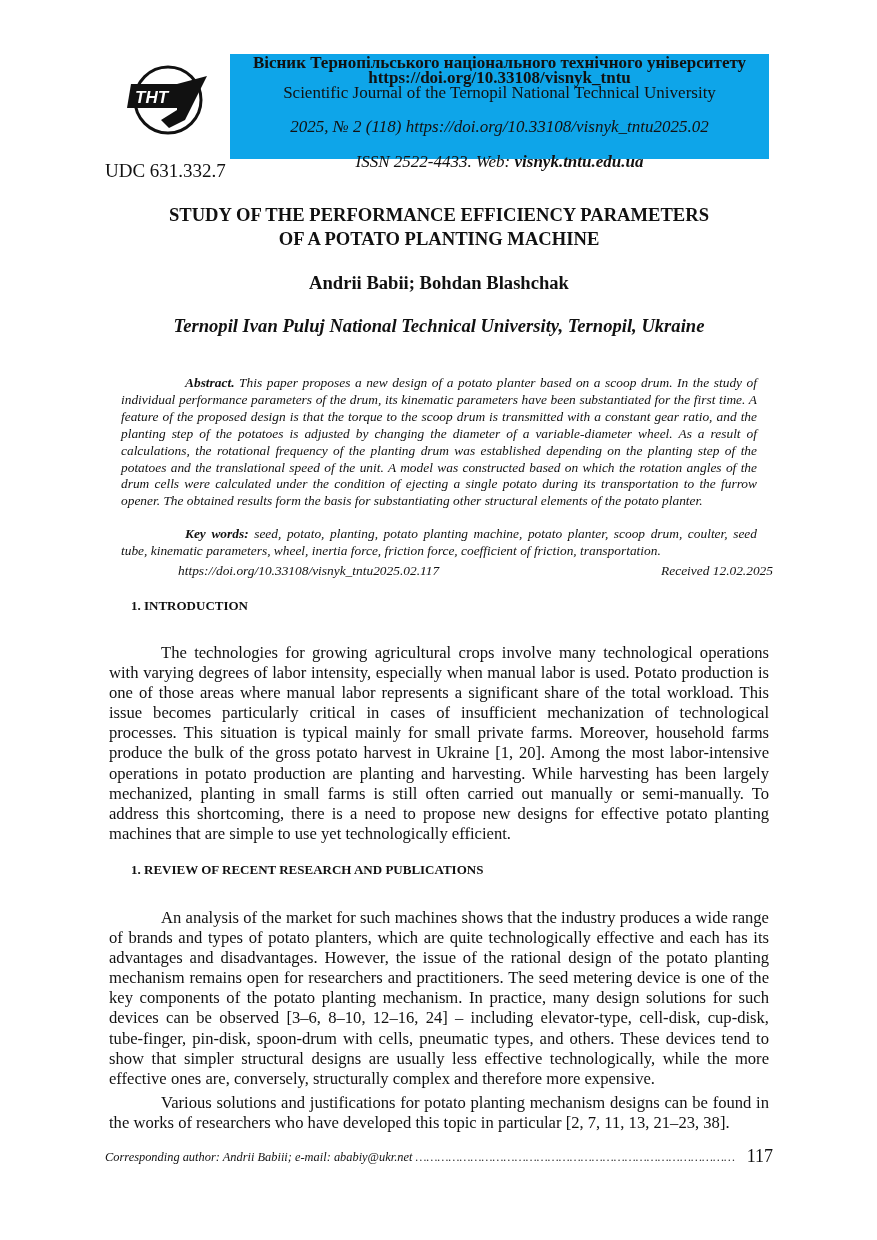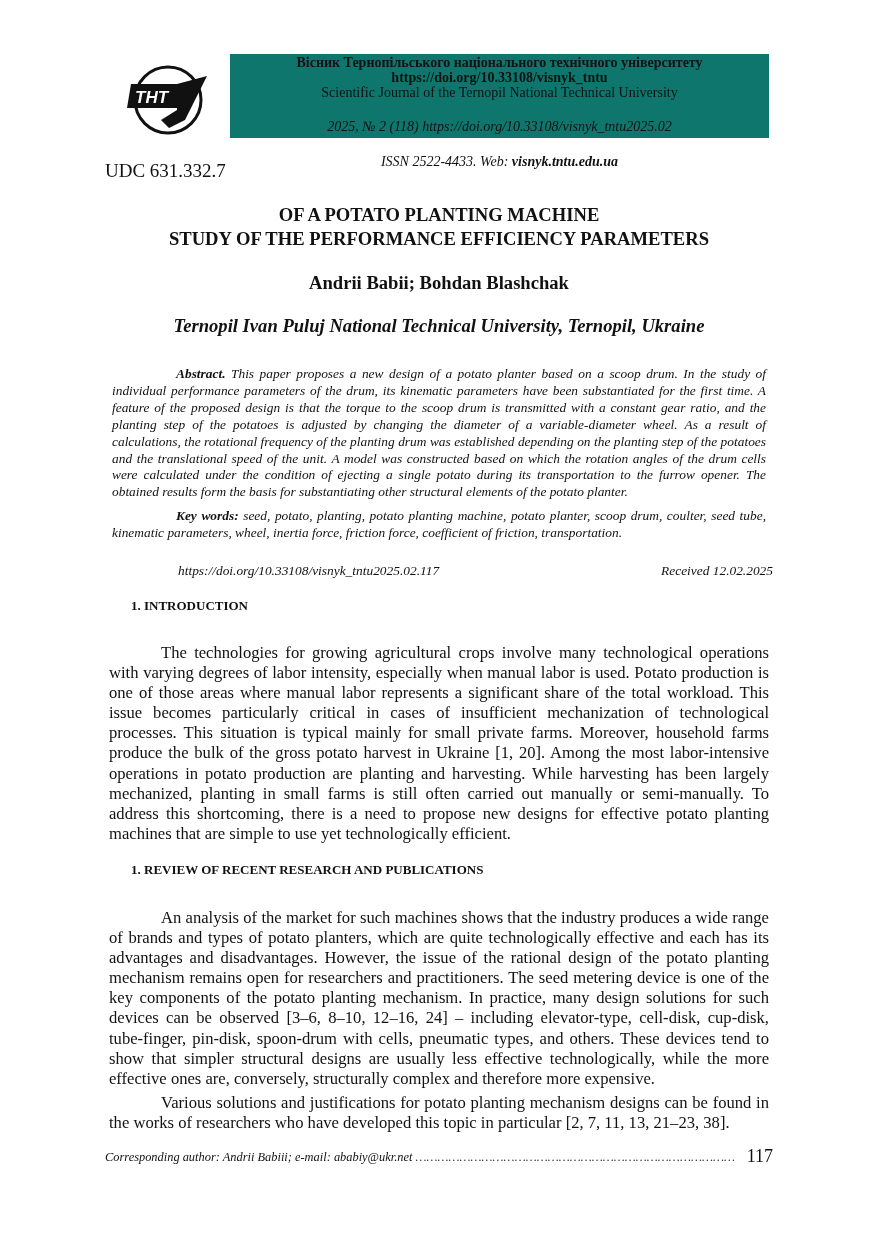--- a/index.html
+++ b/index.html
@@ -2,37 +2,37 @@
 <html><head>
 <meta charset="utf-8">
 <style>
   html, body { margin: 0; padding: 0; background: #ffffff; }
   body { width: 877px; height: 1240px; position: relative; overflow: hidden;
          font-family: "Liberation Serif", serif; color: #111; }
   .page { position: absolute; left: 105px; top: 0; width: 668px; }
 
   .header { position: absolute; left: 0; top: 54px; width: 668px; height: 86px; }
   .logo { position: absolute; left: 22px; top: 8px; width: 82px; height: 76px; }
-  .journal-box { position: absolute; left: 125px; top: 0; width: 539px; height: 84px;
-                 background: #0f766e; text-align: center; font-size: 14px; line-height: 14.8px;
+  .journal-box { position: absolute; left: 125px; top: 0; width: 539px; height: 105px;
+                 background: #0ea5e9; text-align: center; font-size: 17px; line-height: 14.8px;
                  padding-top: 2px; box-sizing: border-box; }
   .journal-box .b { font-weight: bold; }
   .journal-box .i { font-style: italic; margin-top: 20px; }
 
   .udc { position: absolute; left: 0; top: 160px; font-weight: normal; font-size: 19px; }
   .title { position: absolute; left: 0; top: 203px; width: 668px; text-align: center;
            font-weight: bold; font-size: 18.6px; line-height: 24px; }
   .authors { position: absolute; left: 0; top: 272px; width: 668px; text-align: center;
              font-weight: bold; font-size: 18.6px; }
   .affil { position: absolute; left: 0; top: 315px; width: 668px; text-align: center;
            font-style: italic; font-size: 18.6px; font-weight: bold; }
 
   .abstract { position: absolute; left: 0; top: 359px; width: 668px; font-style: italic;
               font-size: 13.4px; line-height: 16.9px; text-align: justify; }
-  .abstract p { margin: 7px; text-indent: 64px; }
+  .abstract p { margin: 16px; text-indent: 64px; }
   .abstract .lbl { font-weight: bold; }
 
   .doi-line { position: absolute; left: 0; top: 563px; width: 668px; font-style: italic; font-size: 13.4px; }
   .doi-line .doi { position: absolute; left: 73px; }
   .doi-line .received { position: absolute; right: 0; }
 
   .section-h { position: absolute; left: 26px; font-weight: bold; font-size: 13px; }
   .body-text { position: absolute; left: 0; width: 668px; font-size: 16.6px; line-height: 20.1px;
                text-align: justify; }
   .body-text p { margin: 4px; text-indent: 52px; }
@@ -58,22 +58,22 @@
       <div class="b">https://doi.org/10.33108/visnyk_tntu</div>
       <div>Scientific Journal of the Ternopil National Technical University</div>
       <div class="i">2025, № 2 (118) https://doi.org/10.33108/visnyk_tntu2025.02</div>
       <div class="i"><span>ISSN 2522-4433. Web: </span><span class="b">visnyk.tntu.edu.ua</span></div>
     </div>
   </div>
 
   <div class="udc">UDC 631.332.7</div>
 
   <div class="title">
+    <div>STUDY OF THE PERFORMANCE EFFICIENCY PARAMETERS</div>
     <div>OF A POTATO PLANTING MACHINE</div>
-    <div>STUDY OF THE PERFORMANCE EFFICIENCY PARAMETERS</div>
   </div>
 
   <div class="authors">Andrii Babii; Bohdan Blashchak</div>
   <div class="affil">Ternopil Ivan Puluj National Technical University, Ternopil, Ukraine</div>
 
   <div class="abstract">
     <p><span class="lbl">Abstract.</span><span> This paper proposes a new design of a potato planter based on a scoop drum. In the study of individual performance parameters of the drum, its kinematic parameters have been substantiated for the first time. A feature of the proposed design is that the torque to the scoop drum is transmitted with a constant gear ratio, and the planting step of the potatoes is adjusted by changing the diameter of a variable-diameter wheel. As a result of calculations, the rotational frequency of the planting drum was established depending on the planting step of the potatoes and the translational speed of the unit. A model was constructed based on which the rotation angles of the drum cells were calculated under the condition of ejecting a single potato during its transportation to the furrow opener. The obtained results form the basis for substantiating other structural elements of the potato planter.</span></p>
     <p><span class="lbl">Key words:</span><span> seed, potato, planting, potato planting machine, potato planter, scoop drum, coulter, seed tube, kinematic parameters, wheel, inertia force, friction force, coefficient of friction, transportation.</span></p>
   </div>
 

